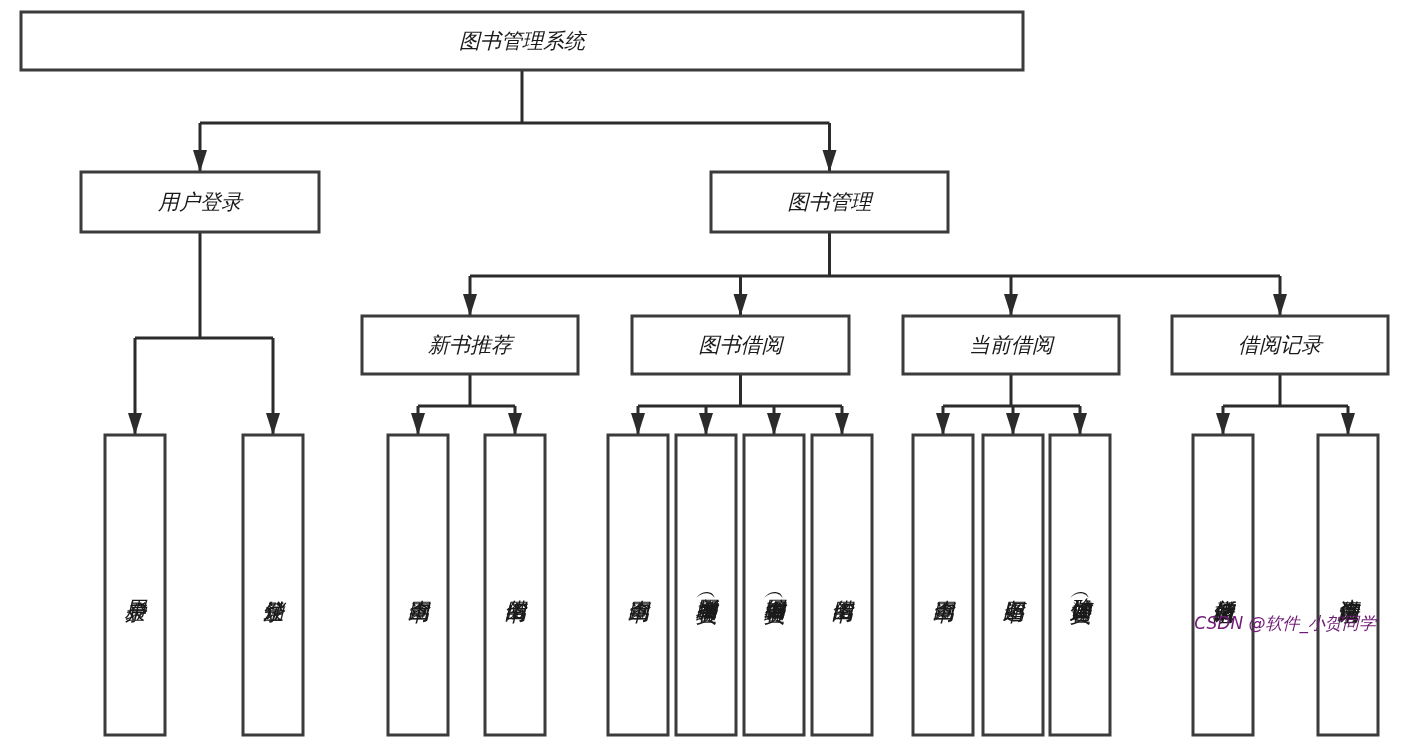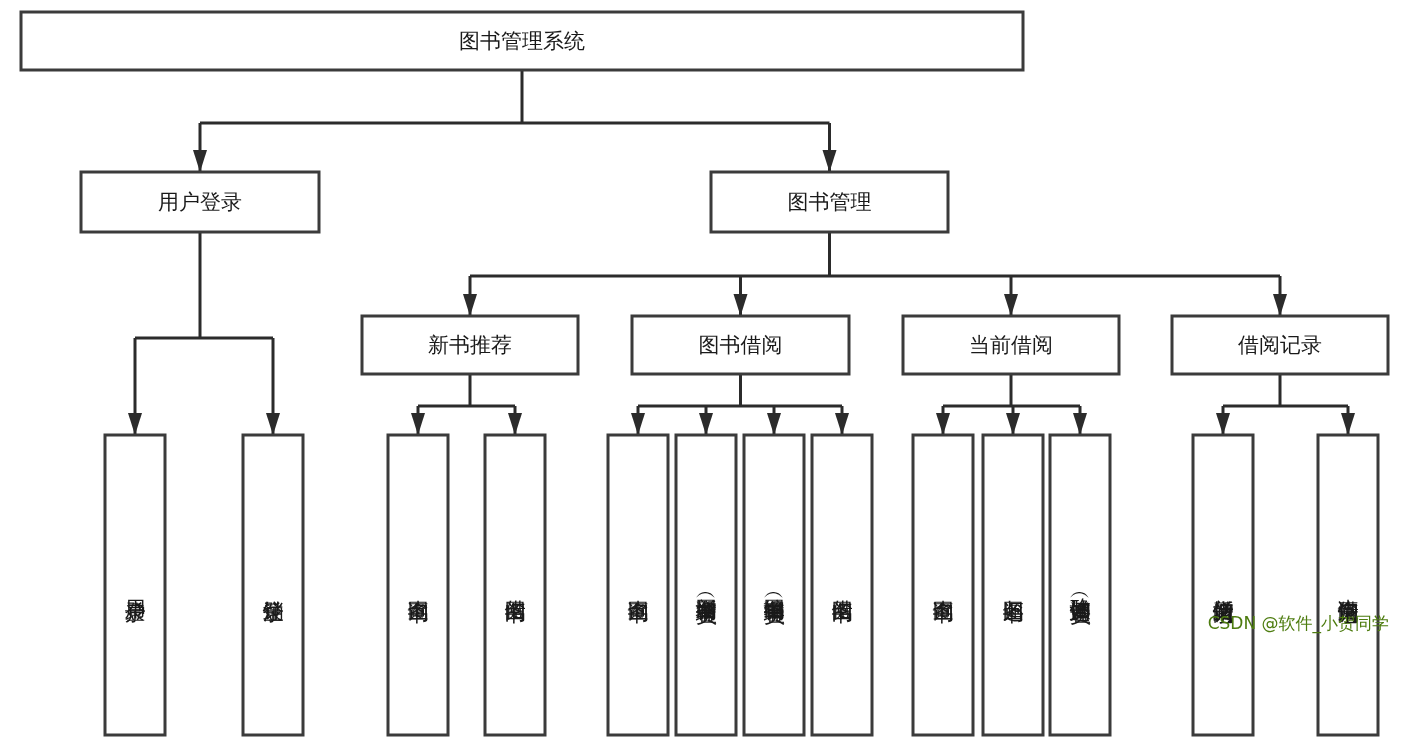--- a/index.html
+++ b/index.html
@@ -11,20 +11,21 @@
     width: 1405px;
     height: 747px;
     font-family: "DejaVu Sans", "Liberation Sans", sans-serif;
     overflow: hidden;
     position: relative;
   }
   #diagram-root {
     position: relative;
     width: 1405px;
     height: 641px;
+    font-style: italic;
   }
   svg#flow-svg {
     position: absolute;
     left: 0;
     top: 0;
     width: 1405px;
     height: 747px;
     display: block;
   }
   .node-box {
@@ -57,25 +58,25 @@
     font-size: 21px;
     line-height: 1.08;
     color: #1a1a1a;
     letter-spacing: 1px;
     text-align: center;
     white-space: nowrap;
     pointer-events: none;
   }
   .watermark {
     position: absolute;
-    right: 16px;
+    right: 29px;
     bottom: 6px;
     font-family: "DejaVu Sans", "Liberation Sans", sans-serif;
     font-size: 17px;
-    color: #4d7c0f;
+    color: #701a75;
     white-space: nowrap;
   }
 </style>
 </head>
 <body>
 
 <div id="diagram-root">
 
   <svg id="flow-svg" viewBox="0 0 1405 747">
     <g id="connectors-layer">

